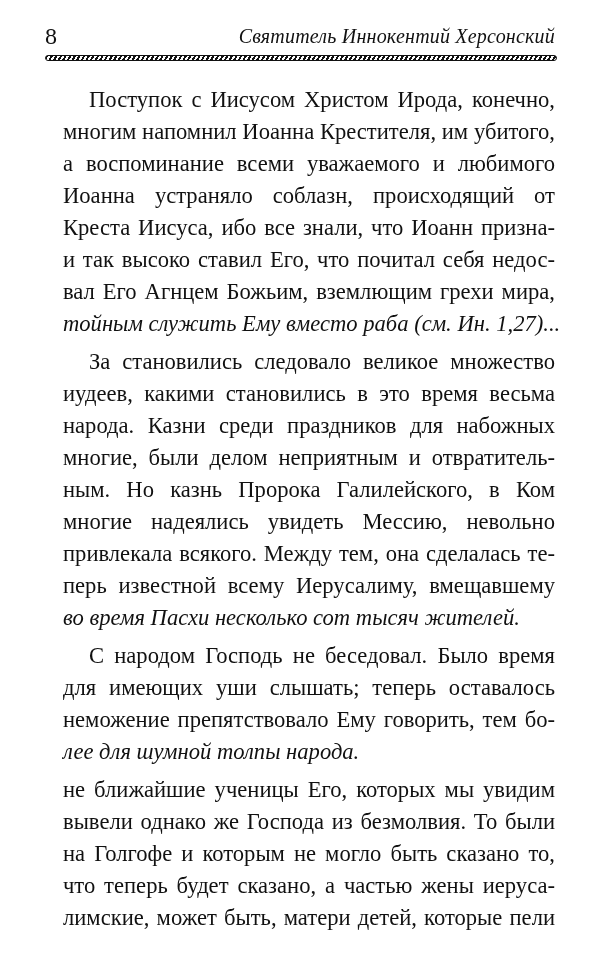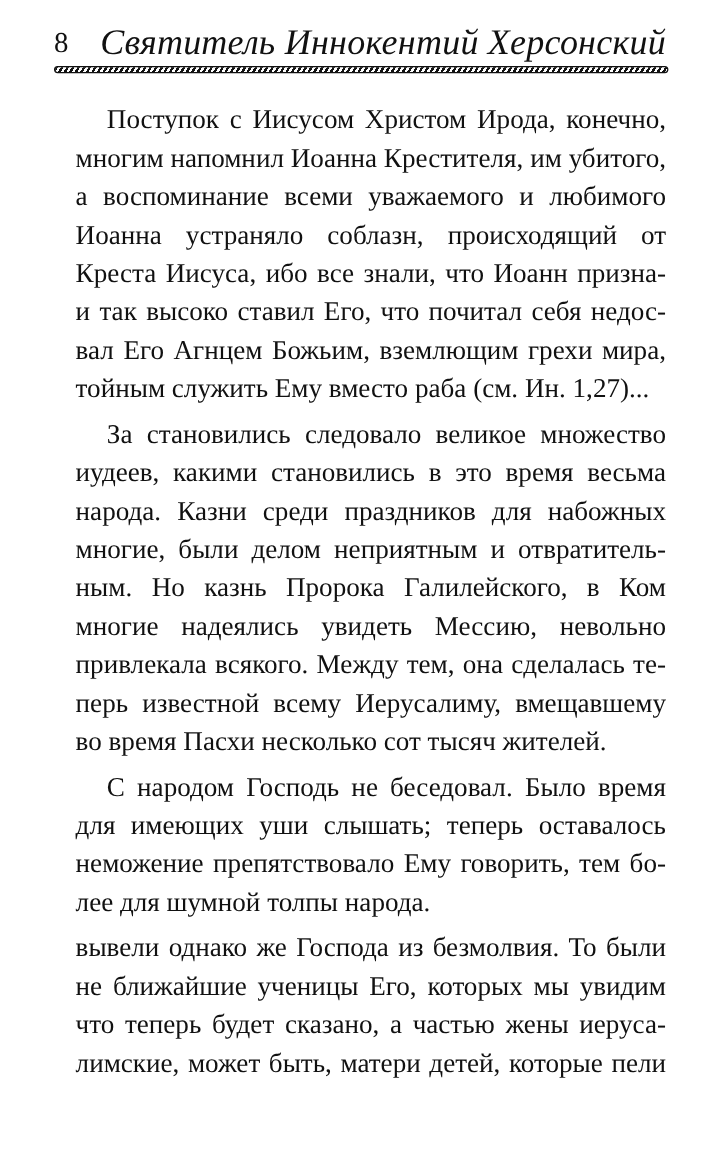--- a/index.html
+++ b/index.html
@@ -29,21 +29,21 @@
       font-family: "Liberation Serif", serif;
       font-size: 24px;
       line-height: 28px;
     }
     .running-title {
       position: absolute;
       right: 0;
       top: 0;
       font-family: "Liberation Serif", serif;
       font-style: italic;
-      font-size: 30px;
+      font-size: 20px;
       line-height: 28px;
       letter-spacing: 0.2px;
     }
     .rule {
       position: absolute;
       left: 45px;
       top: 55px;
       width: 512px;
       height: 6px;
       border-radius: 3px;
@@ -70,20 +70,21 @@
       white-space: nowrap;
       text-align: justify;
       text-align-last: justify;
       height: 32px;
     }
     .line.indent {
       padding-left: 26px;
     }
     .line.last {
       text-align-last: left;
+      font-style: italic;
     }
   </style>
 </head>
 <body>
 
 <div class="header">
   <span class="page-number">8</span>
   <span class="running-title">Святитель Иннокентий Херсонский</span>
 </div>
 <div class="rule"></div>
@@ -110,18 +111,19 @@
     <span class="line">перь известной всему Иерусалиму, вмещавшему</span>
     <span class="line last">во время Пасхи несколько сот тысяч жителей.</span>
   </div>
   <div class="para">
     <span class="line indent">С народом Господь не беседовал. Было время</span>
     <span class="line">для имеющих уши слышать; теперь оставалось</span>
     <span class="line">неможение препятствовало Ему говорить, тем бо-</span>
     <span class="line last">лее для шумной толпы народа.</span>
   </div>
   <div class="para">
+    <span class="line">не ближайшие ученицы Его, которых мы увидим</span>
     <span class="line">вывели однако же Господа из безмолвия. То были</span>
-    <span class="line">не ближайшие ученицы Его, которых мы увидим</span>
+    <span class="line">на Голгофе и которым не могло быть сказано то,</span>
     <span class="line">что теперь будет сказано, а частью жены иеруса-</span>
     <span class="line">лимские, может быть, матери детей, которые пели</span>
   </div>
 </div>
 
 </body></html>

